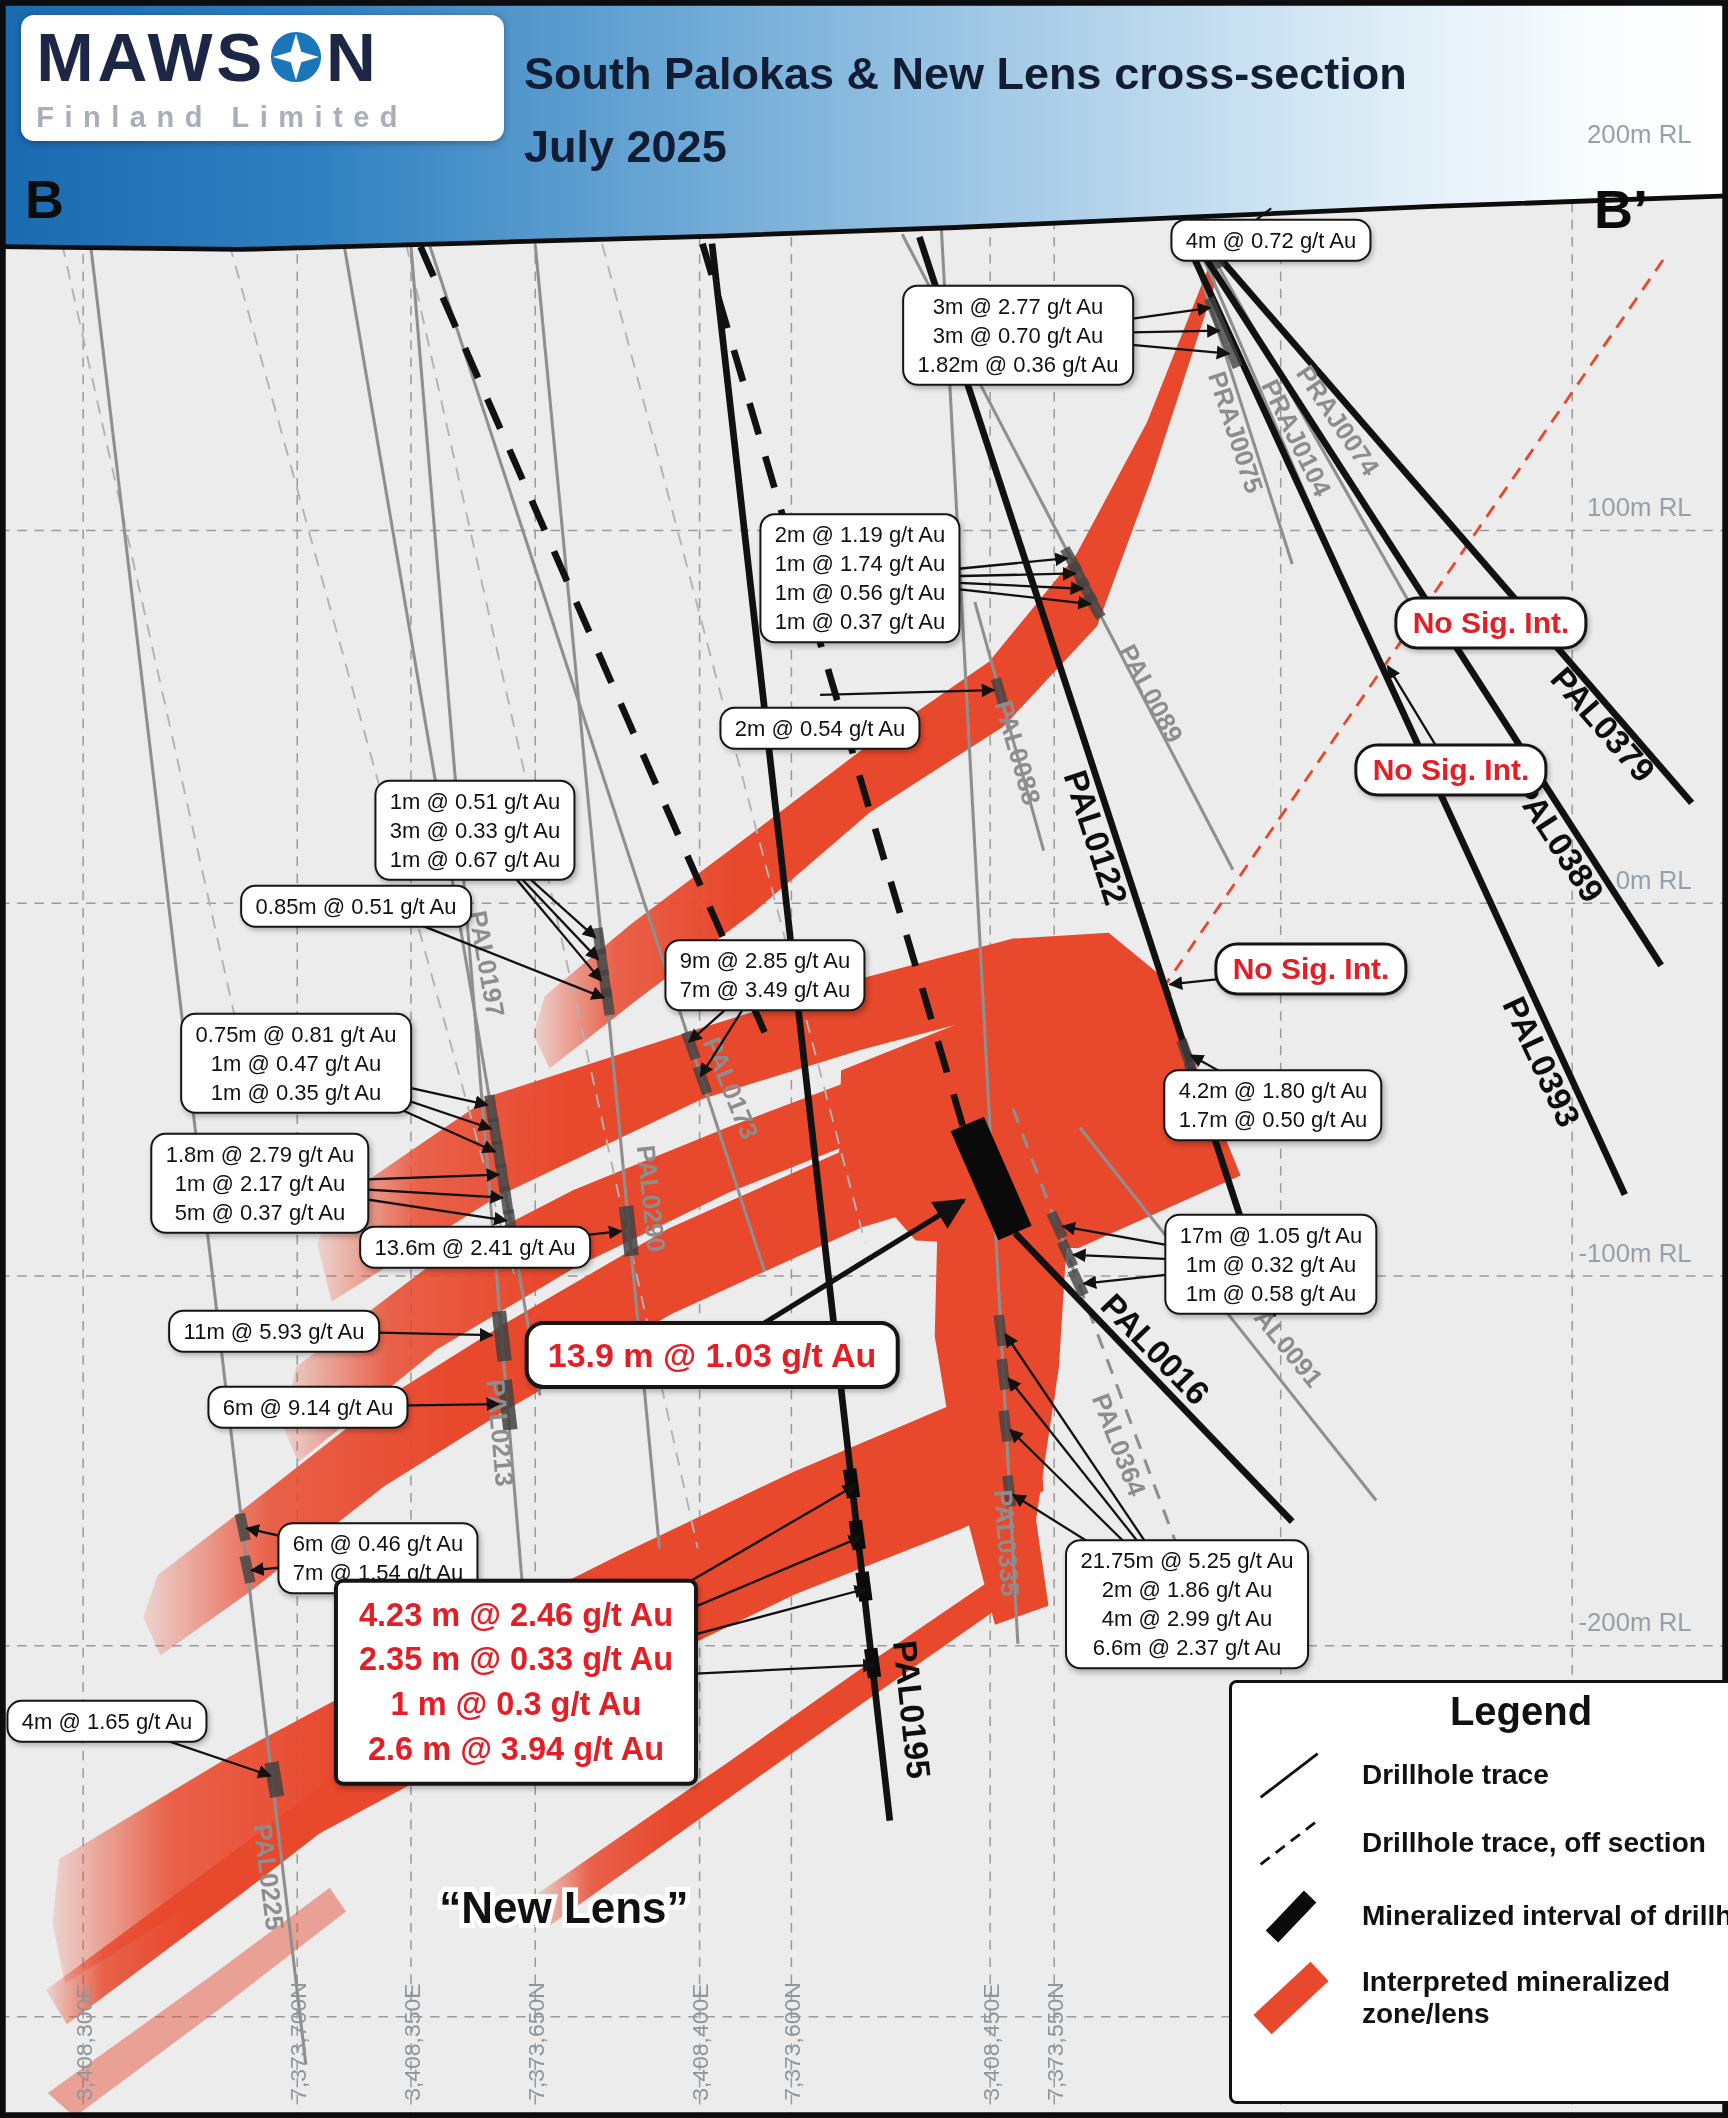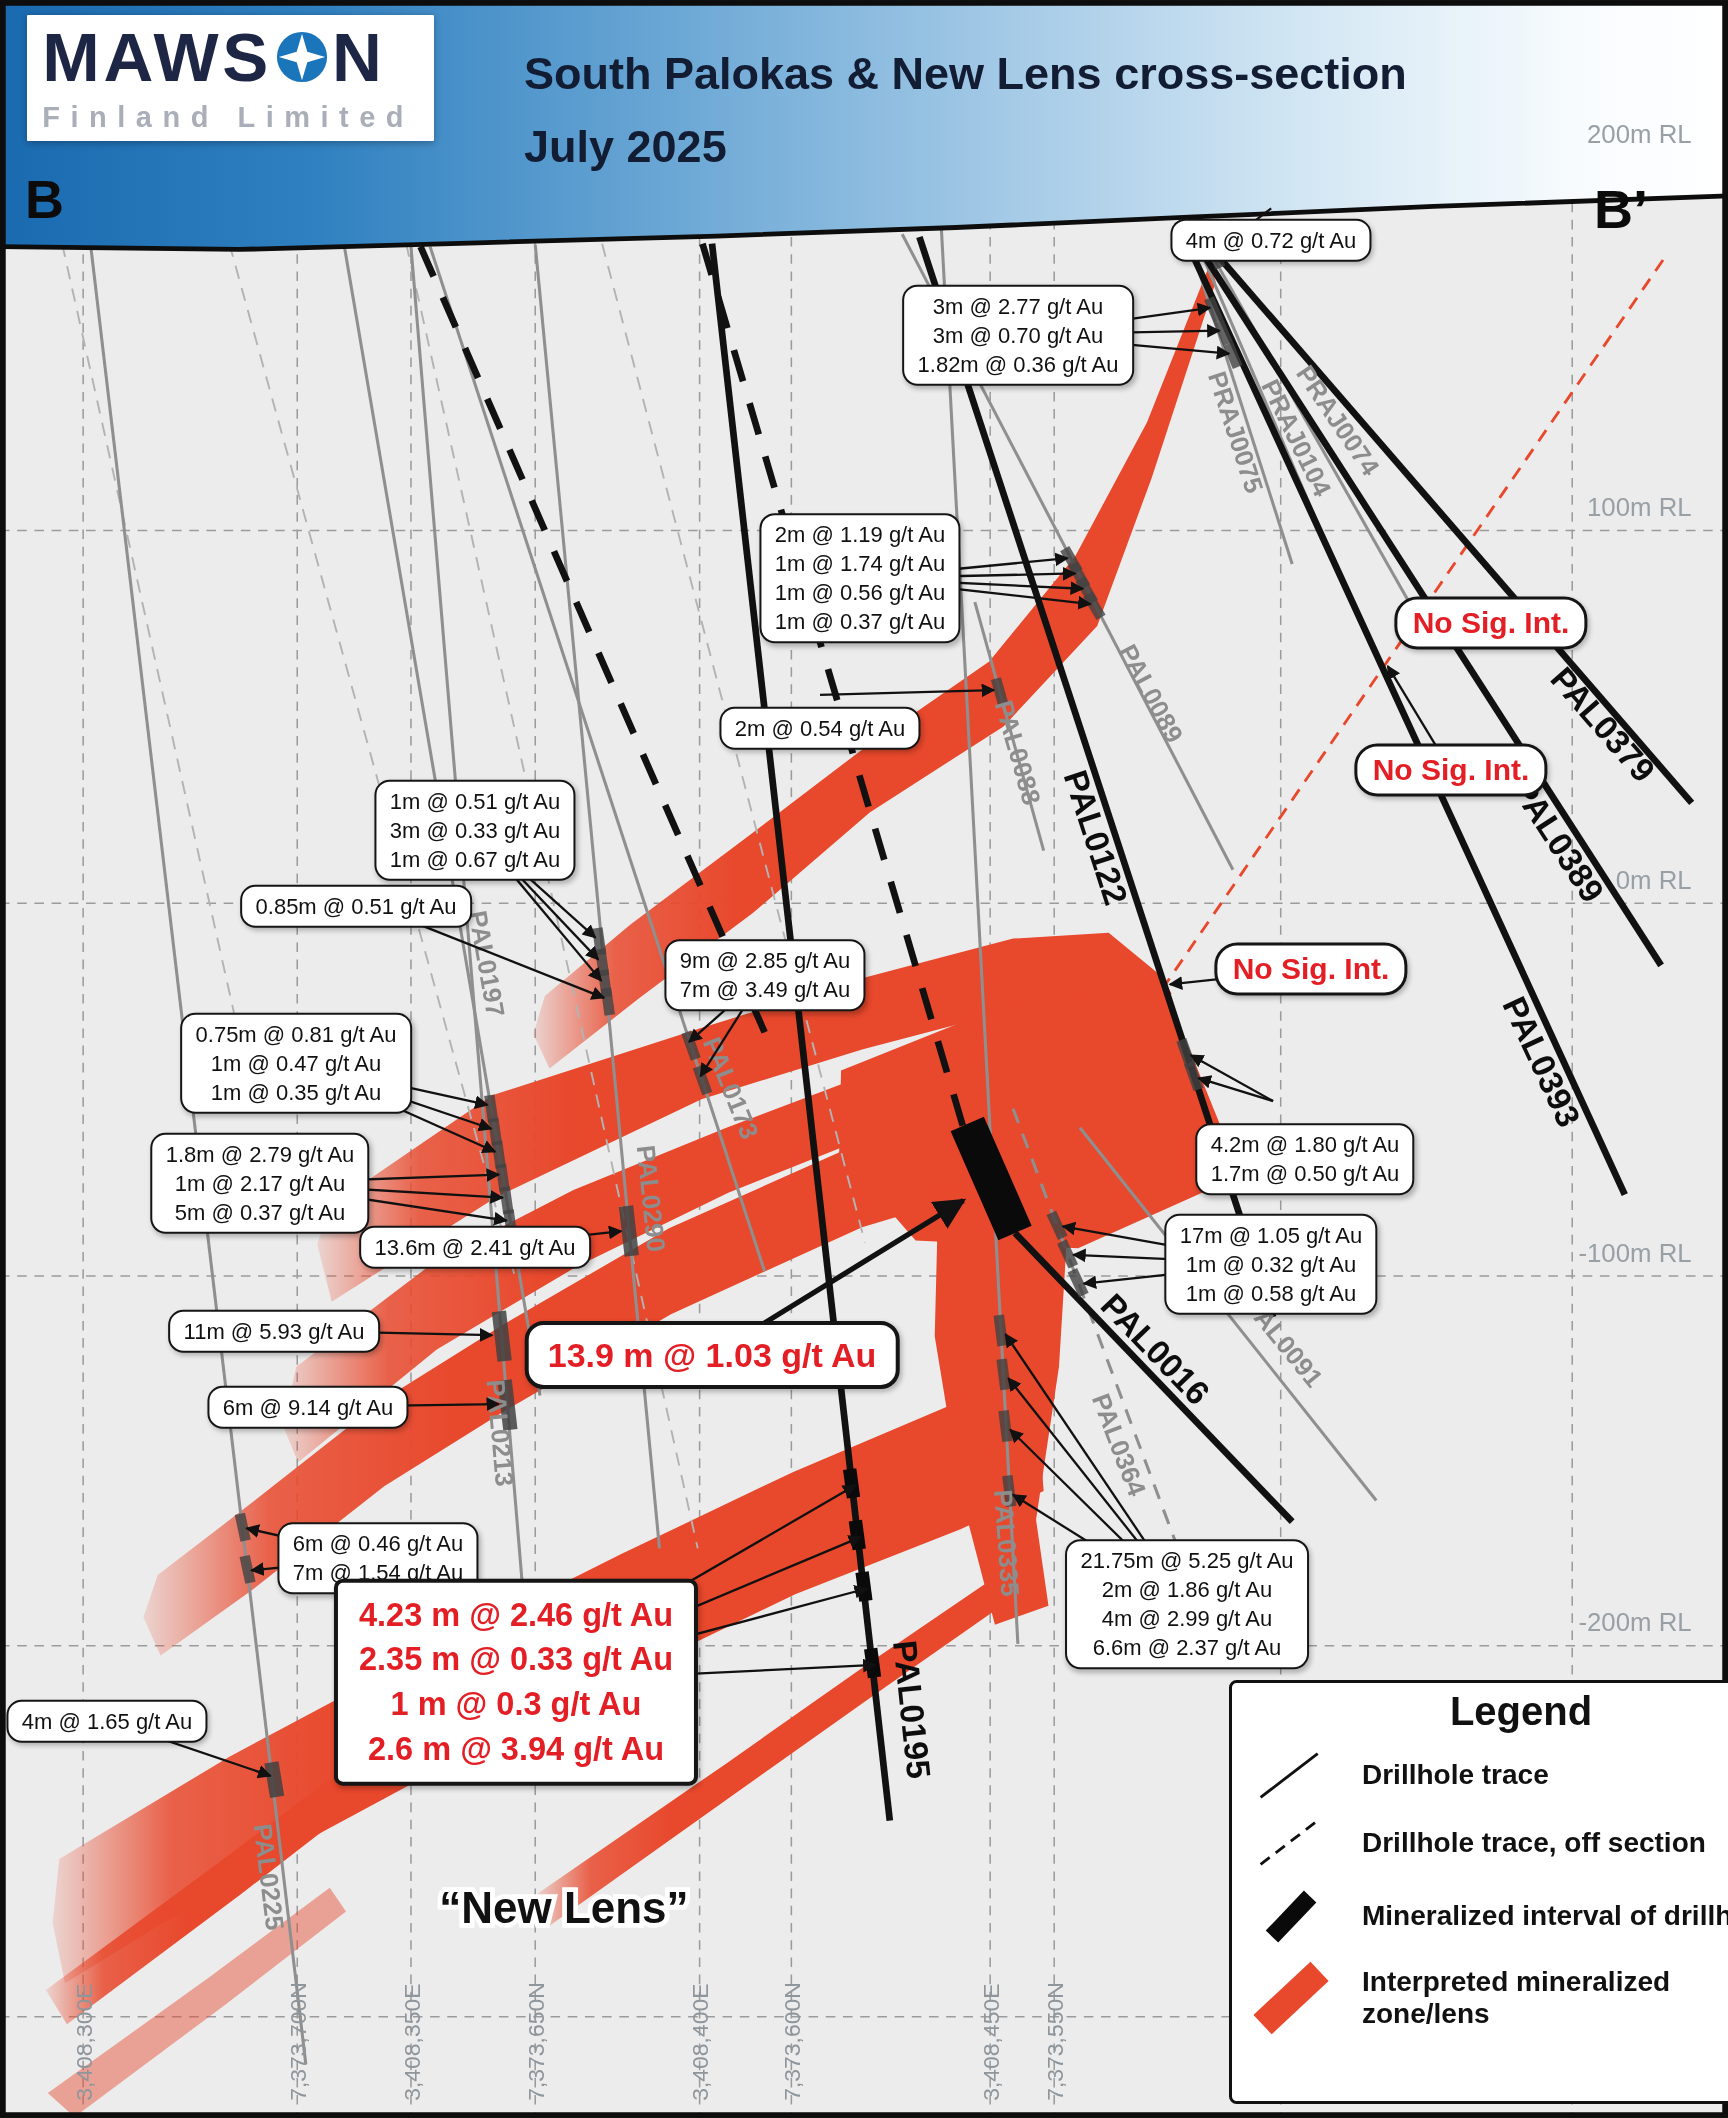--- a/index.html
+++ b/index.html
@@ -2,22 +2,22 @@
 <html><head>
 <meta charset="utf-8">
 <style>
   html,body { margin:0; padding:0; background:#6f6f6f; }
   .stage { position:relative; width:1728px; height:2118px; background:#ececec; overflow:hidden;
            font-family:"Liberation Sans","DejaVu Sans",sans-serif; }
   .stage > svg { position:absolute; left:0; top:0; z-index:1; }
   svg text { font-family:"Liberation Sans","DejaVu Sans",sans-serif; }
 
   
-  .logo-card { position:absolute; left:27px; top:15.3px; width:407px; height:126px; background:#ffffff;
-               border-radius:1px; z-index:4; padding:7.6px 15.3px; box-sizing:border-box;
+  .logo-card { position:absolute; left:21px; top:15.3px; width:483px; height:126px; background:#ffffff;
+               border-radius:13px; z-index:4; padding:7.6px 15.3px; box-sizing:border-box;
                box-shadow:0 1.9px 7.6px rgba(0,0,0,.3); }
   .logo-line1 { display:flex; align-items:center; font-weight:800; font-size:69px; line-height:1;
                 letter-spacing:3.8px; color:#1d2644; }
   .logo-o { width:54px; height:54px; margin:0 2.9px; }
   .logo-sub { font-size:29px; letter-spacing:10.5px; color:#a9aeb8; font-weight:600; margin-top:9px; }
   .title-block { position:absolute; left:524px; top:38px; z-index:4; color:#121c33; font-weight:800;
                  font-size:45px; line-height:1.62; }
   .bmark { position:absolute; font-weight:800; font-size:54px; color:#0b0b0b; z-index:4; }
 
   
@@ -356,21 +356,21 @@
 </div>
 <div class="co" style="left:475px; top:1247px;">
   <div>13.6m @ 2.41 g/t Au</div>
 </div>
 <div class="co" style="left:274px; top:1331px;">
   <div>11m @ 5.93 g/t Au</div>
 </div>
 <div class="co" style="left:308px; top:1407px;">
   <div>6m @ 9.14 g/t Au</div>
 </div>
-<div class="co" style="left:1273px; top:1159px;margin-left:32px;">
+<div class="co" style="left:1273px; top:1105px;">
   <div>4.2m @ 1.80 g/t Au</div>
   <div>1.7m @ 0.50 g/t Au</div>
 </div>
 <div class="co" style="left:1271px; top:1264px;">
   <div>17m @ 1.05 g/t Au</div>
   <div>1m @ 0.32 g/t Au</div>
   <div>1m @ 0.58 g/t Au</div>
 </div>
 <div class="co hl" style="left:712px; top:1355px;">
   <div>13.9 m @ 1.03 g/t Au</div>

